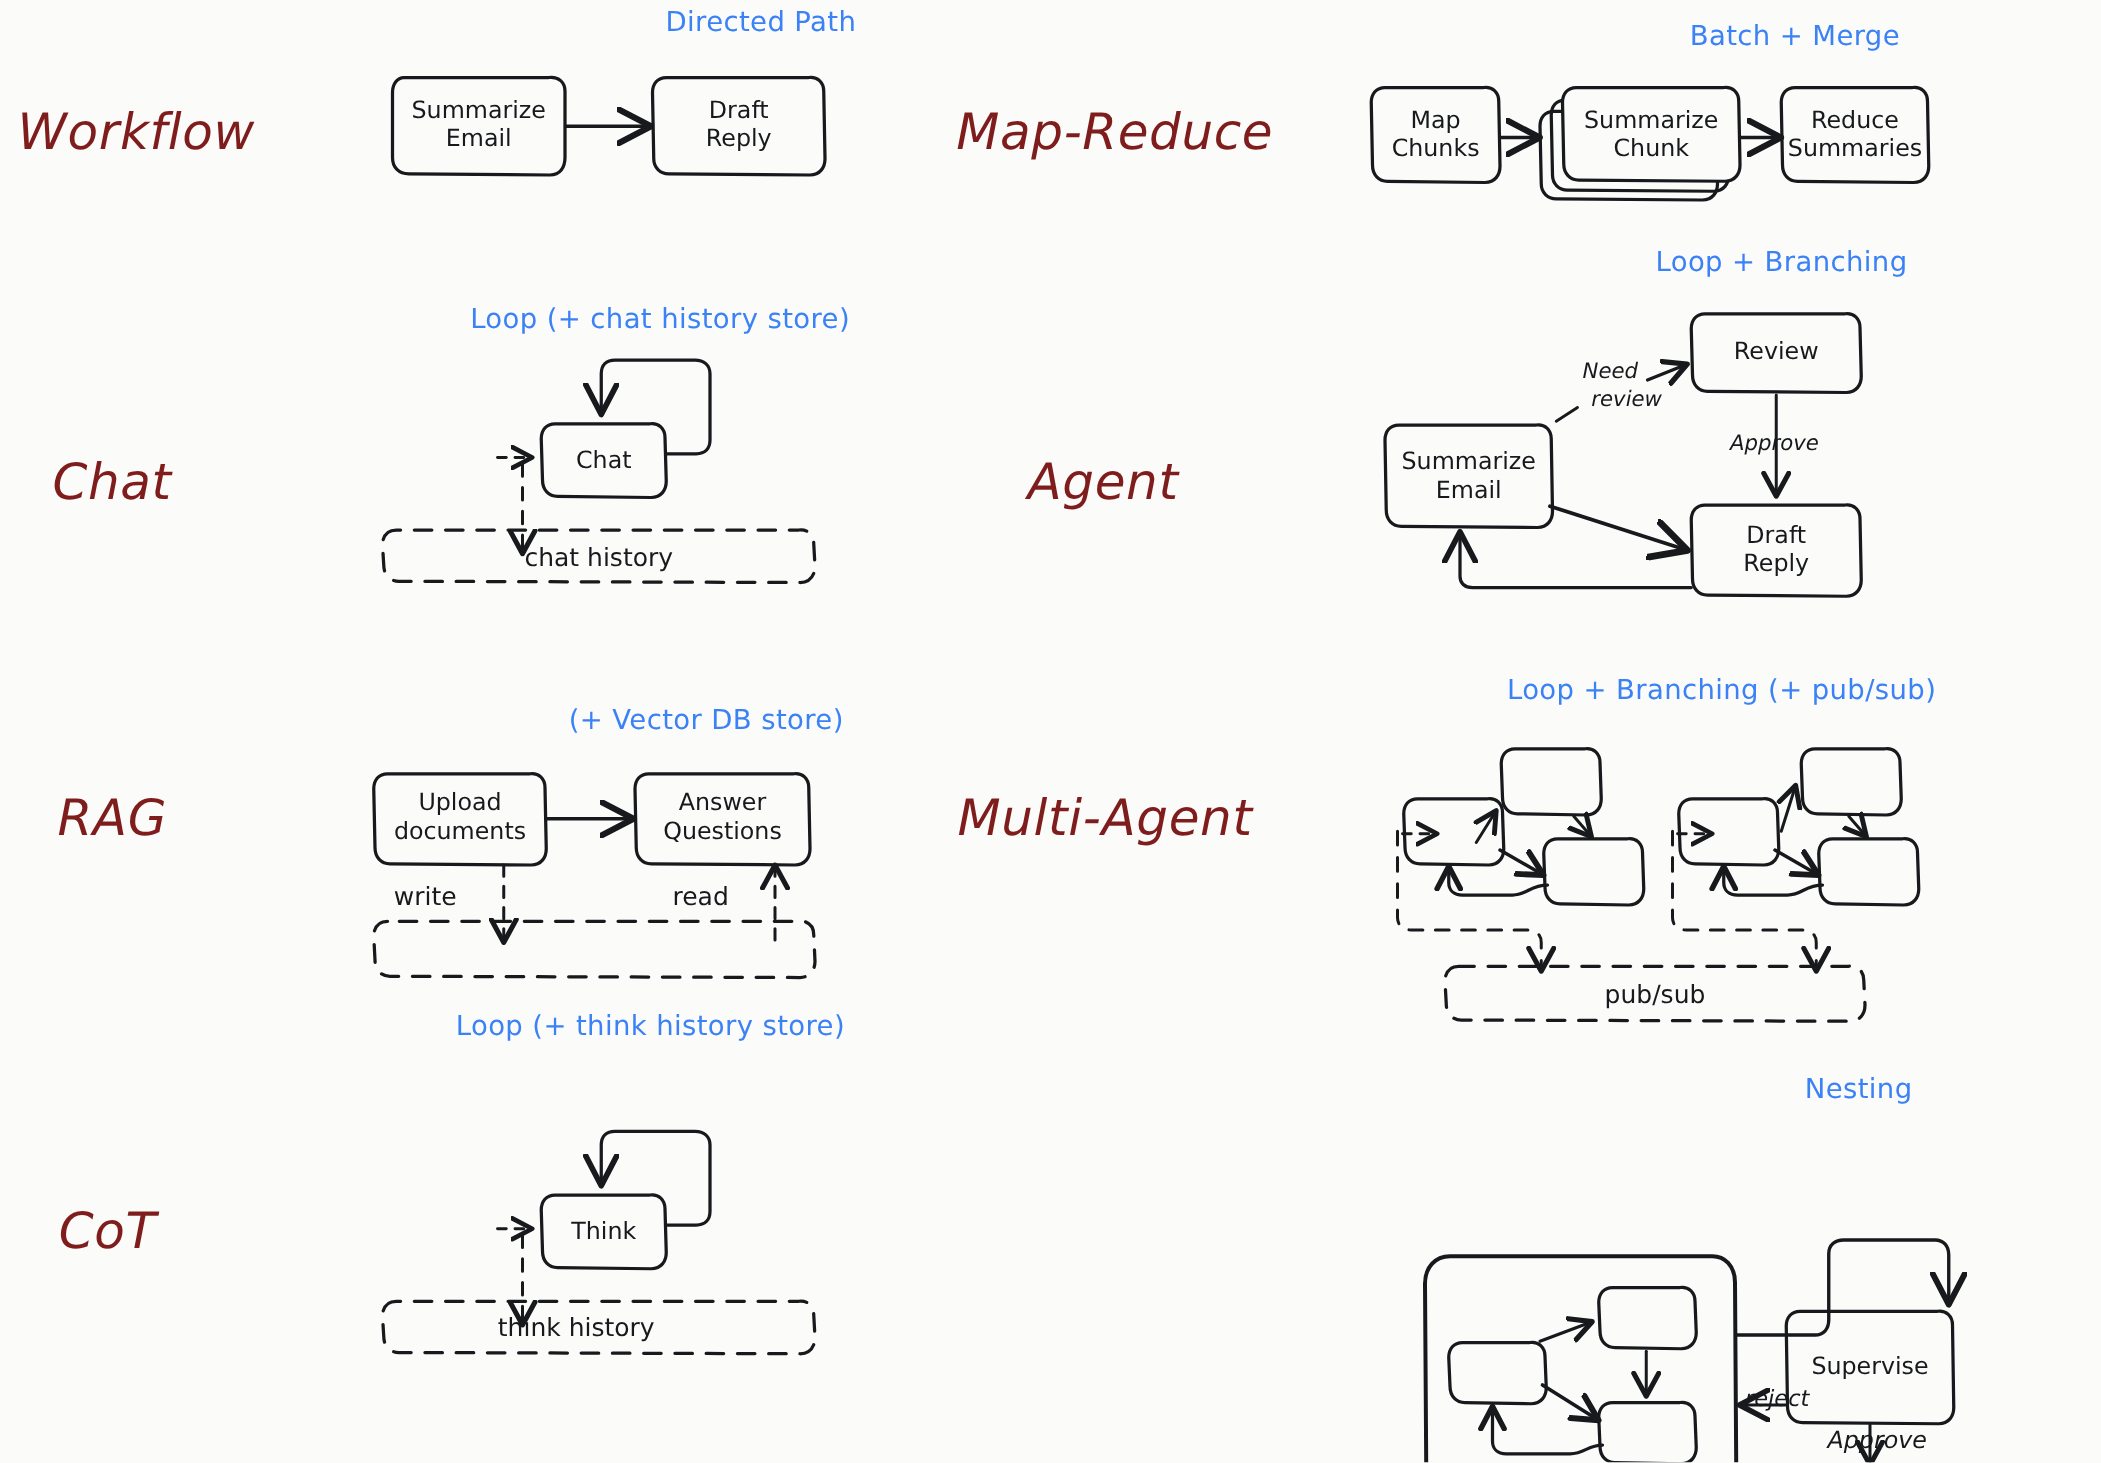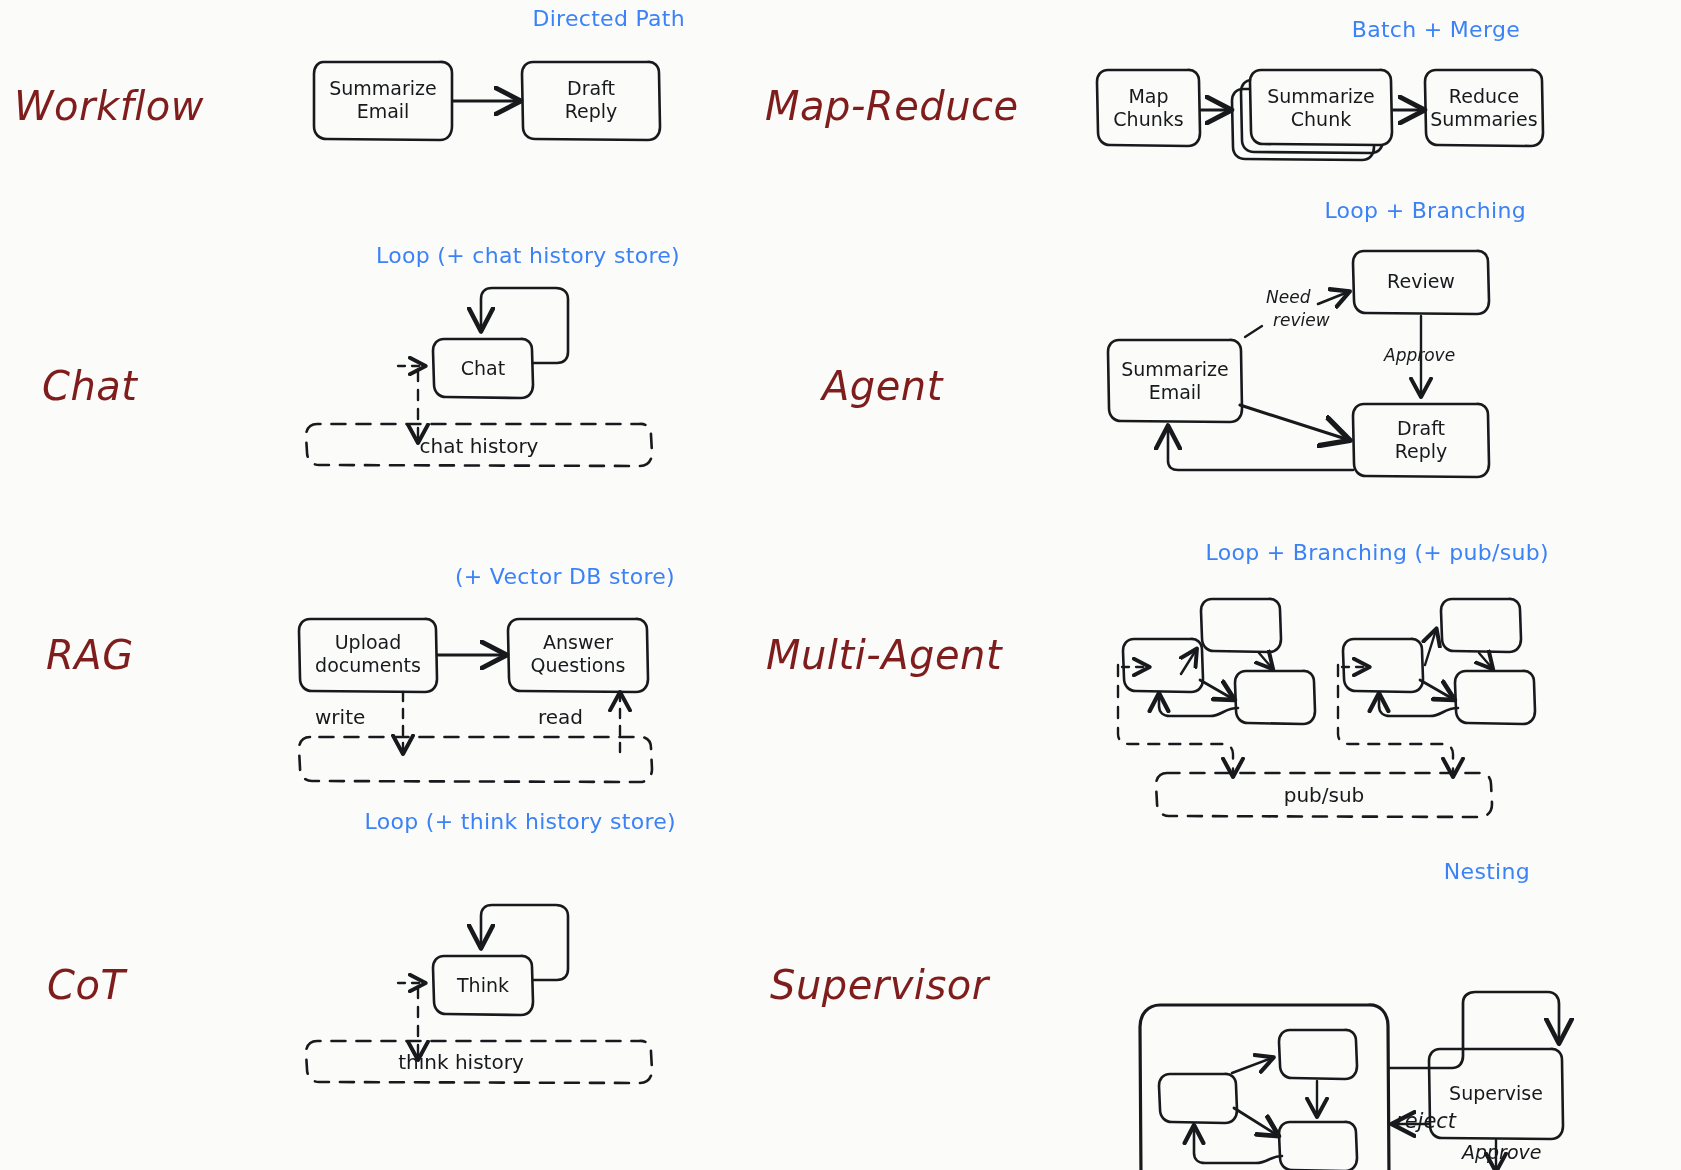--- a/index.html
+++ b/index.html
@@ -148,21 +148,20 @@
     </g>
   </svg>
 
   <div class="rowlabel" style="left:14px;top:83px;">Workflow</div>
   <div class="rowlabel" style="left:765px;top:83px;">Map-Reduce</div>
   <div class="rowlabel" style="left:42px;top:363px;">Chat</div>
   <div class="rowlabel" style="left:822px;top:363px;">Agent</div>
   <div class="rowlabel" style="left:46px;top:632px;">RAG</div>
   <div class="rowlabel" style="left:766px;top:632px;">Multi-Agent</div>
   <div class="rowlabel" style="left:47px;top:962px;">CoT</div>
-  <div class="rowlabel" style="left:770px;top:962px;">Supervisor</div>
 
   <div class="caption" style="left:285px;top:6px;width:400px;">Directed Path</div>
   <div class="caption" style="left:1120px;top:17px;width:400px;">Batch + Merge</div>
   <div class="caption" style="left:280px;top:243px;width:400px;">Loop (+ chat history store)</div>
   <div class="caption" style="left:1126px;top:198px;width:400px;">Loop + Branching</div>
   <div class="caption" style="left:275px;top:564px;width:400px;">(+ Vector DB store)</div>
   <div class="caption" style="left:1129px;top:540px;width:420px;">Loop + Branching (+ pub/sub)</div>
   <div class="caption" style="left:276px;top:809px;width:400px;">Loop (+ think history store)</div>
   <div class="caption" style="left:1130px;top:859px;width:400px;">Nesting</div>
 
@@ -196,16 +195,16 @@
 Questions</div>
   <div class="edgelabel" style="left:315px;top:705px;font-size:20px;font-style:normal;">write</div>
   <div class="edgelabel" style="left:538px;top:705px;font-size:20px;font-style:normal;">read</div>
 
   <div class="storetext" style="left:1156px;top:783px;width:336px;">pub/sub</div>
 
   <div class="nodetext" style="left:433px;top:974px;width:100px;">Think</div>
   <div class="storetext" style="left:306px;top:1050px;width:310px;">think history</div>
 
   <div class="nodetext" style="left:1429px;top:1082px;width:134px;">Supervise</div>
-  <div class="edgelabel" style="left:1396px;top:1109px;font-size:21px;">reject</div>
+  <div class="edgelabel" style="left:1396px;top:1109px;font-size:18px;">reject</div>
   <div class="edgelabel" style="left:1462px;top:1141px;font-size:19px;">Approve</div>
 
 </div>
 
 </body></html>

